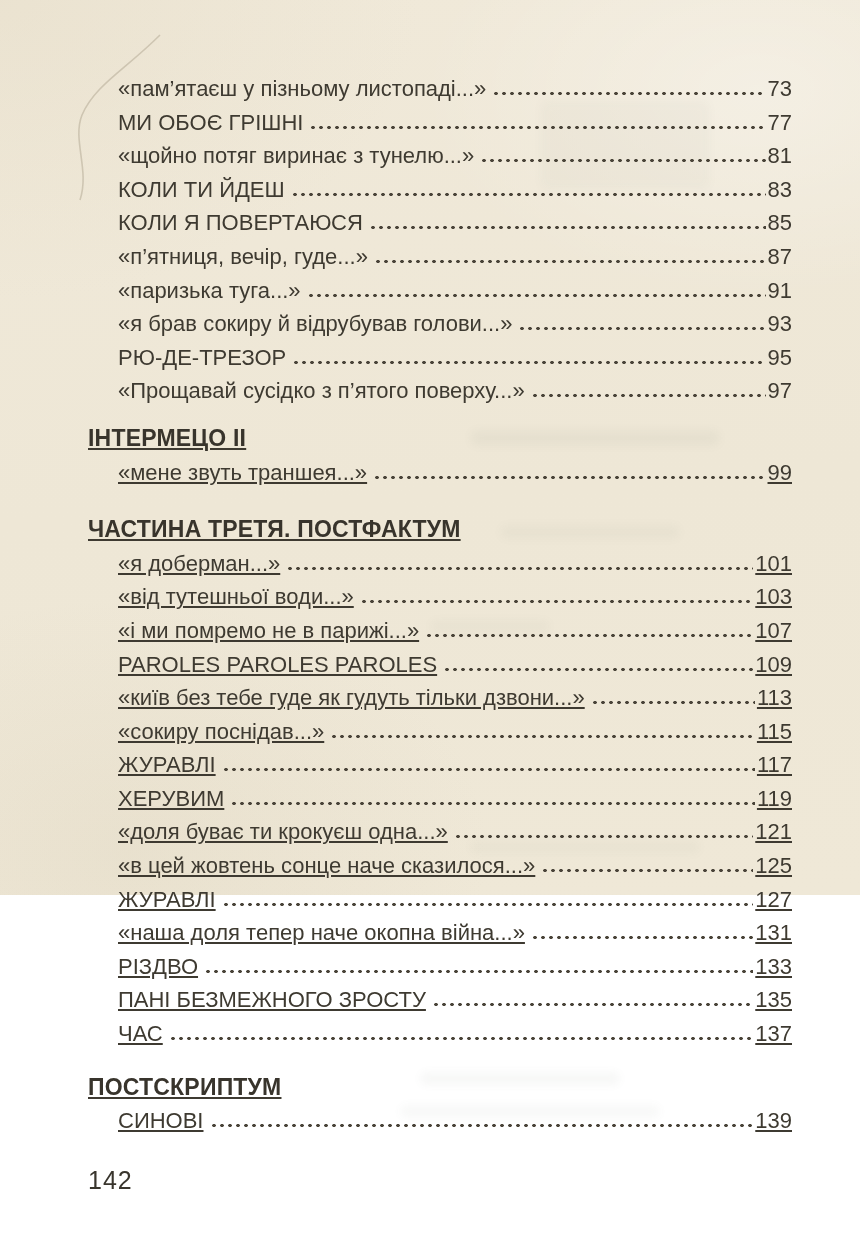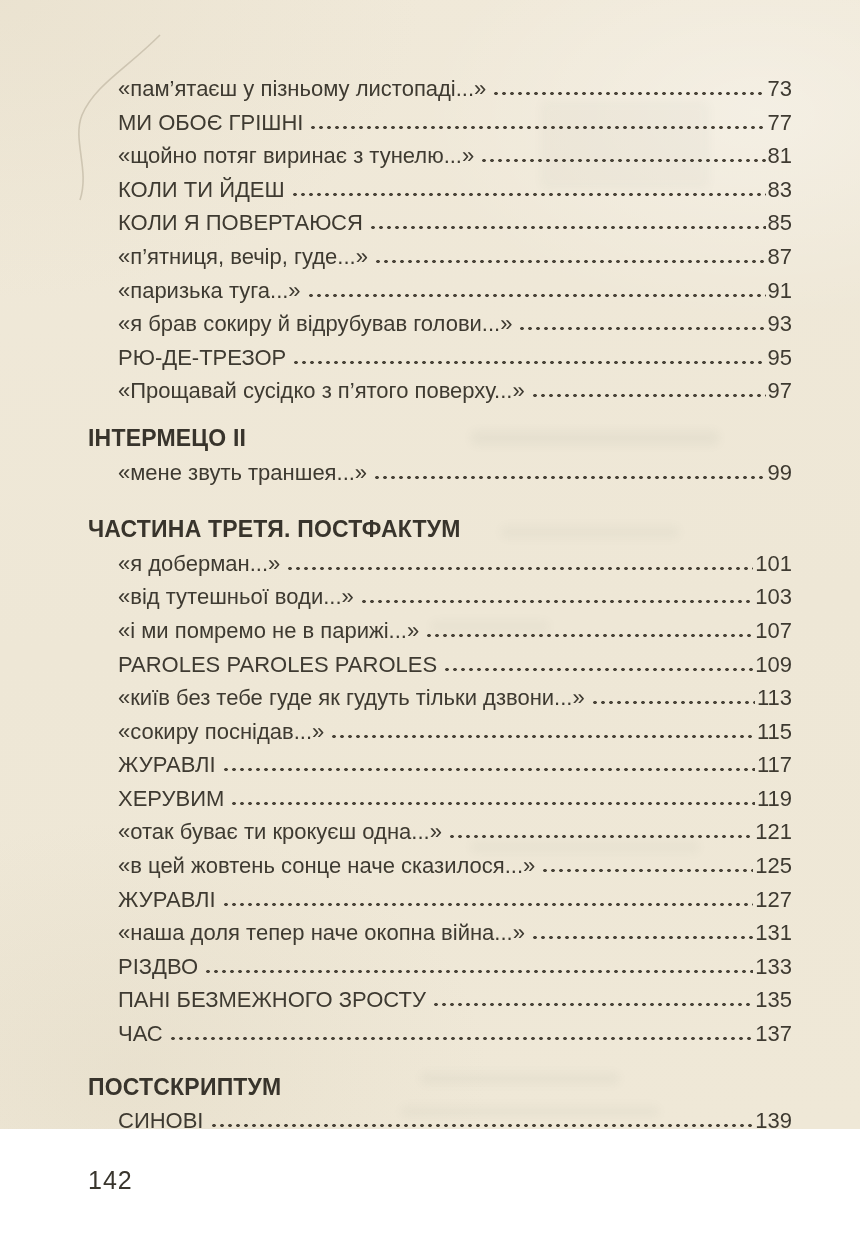--- a/index.html
+++ b/index.html
@@ -12,21 +12,21 @@
   body {
     width: 860px;
     height: 1252px;
     overflow: hidden;
     font-family: "Liberation Sans", "DejaVu Sans", sans-serif;
     color: var(--ink);
   }
   .page {
     position: relative;
     width: 860px;
-    height: 1129px;
+    height: 895px;
     background:
       radial-gradient(ellipse 520px 320px at 88% 10%, rgba(255,255,255,0.30), rgba(255,255,255,0) 65%),
       radial-gradient(ellipse 700px 500px at 0% 0%, rgba(228,219,198,0.45), rgba(228,219,198,0) 60%),
       radial-gradient(ellipse 600px 420px at 15% 95%, rgba(214,204,180,0.25), rgba(214,204,180,0) 60%),
       linear-gradient(176deg, var(--paper) 0%, #eee7d6 55%, #efe8d7 100%);
   }
   
   .crease {
     position: absolute;
     left: 0; top: 0;
@@ -47,21 +47,21 @@
   .ghost.g4 { left: 470px; top: 840px; width: 230px; height: 14px; opacity: 0.04; }
   .ghost.g5 { left: 420px; top: 1072px; width: 200px; height: 13px; opacity: 0.05; }
   .ghost.g6 { left: 400px; top: 1105px; width: 260px; height: 13px; opacity: 0.045; }
   .ghost.g7 { left: 540px; top: 100px; width: 170px; height: 90px; opacity: 0.03; }
 
   .toc {
     position: relative;
     padding: 72px 68px 0 88px;
   }
   .group { margin: 0; }
-  .group + .group { margin-top: 14px; }
+  .group + .group { margin-top: 14px; text-decoration: underline; }
   .group:nth-child(3) { margin-top: 24px; }
   .group:nth-child(4) { margin-top: 20px; }
   .heading {
     font-size: 23px;
     font-weight: bold;
     line-height: 33.6px;
     letter-spacing: 0.2px;
     color: #38342c;
   }
   .row {
@@ -205,21 +205,21 @@
           <span class="title">ЖУРАВЛІ</span>
           <span class="dots"></span>
           <span class="pg">117</span>
         </div>
         <div class="row">
           <span class="title">ХЕРУВИМ</span>
           <span class="dots"></span>
           <span class="pg">119</span>
         </div>
         <div class="row">
-          <span class="title">«отак буває ти крокуєш одна...»</span>
+          <span class="title">«доля буває ти крокуєш одна...»</span>
           <span class="dots"></span>
           <span class="pg">121</span>
         </div>
         <div class="row">
           <span class="title">«в цей жовтень сонце наче сказилося...»</span>
           <span class="dots"></span>
           <span class="pg">125</span>
         </div>
         <div class="row">
           <span class="title">ЖУРАВЛІ</span>

